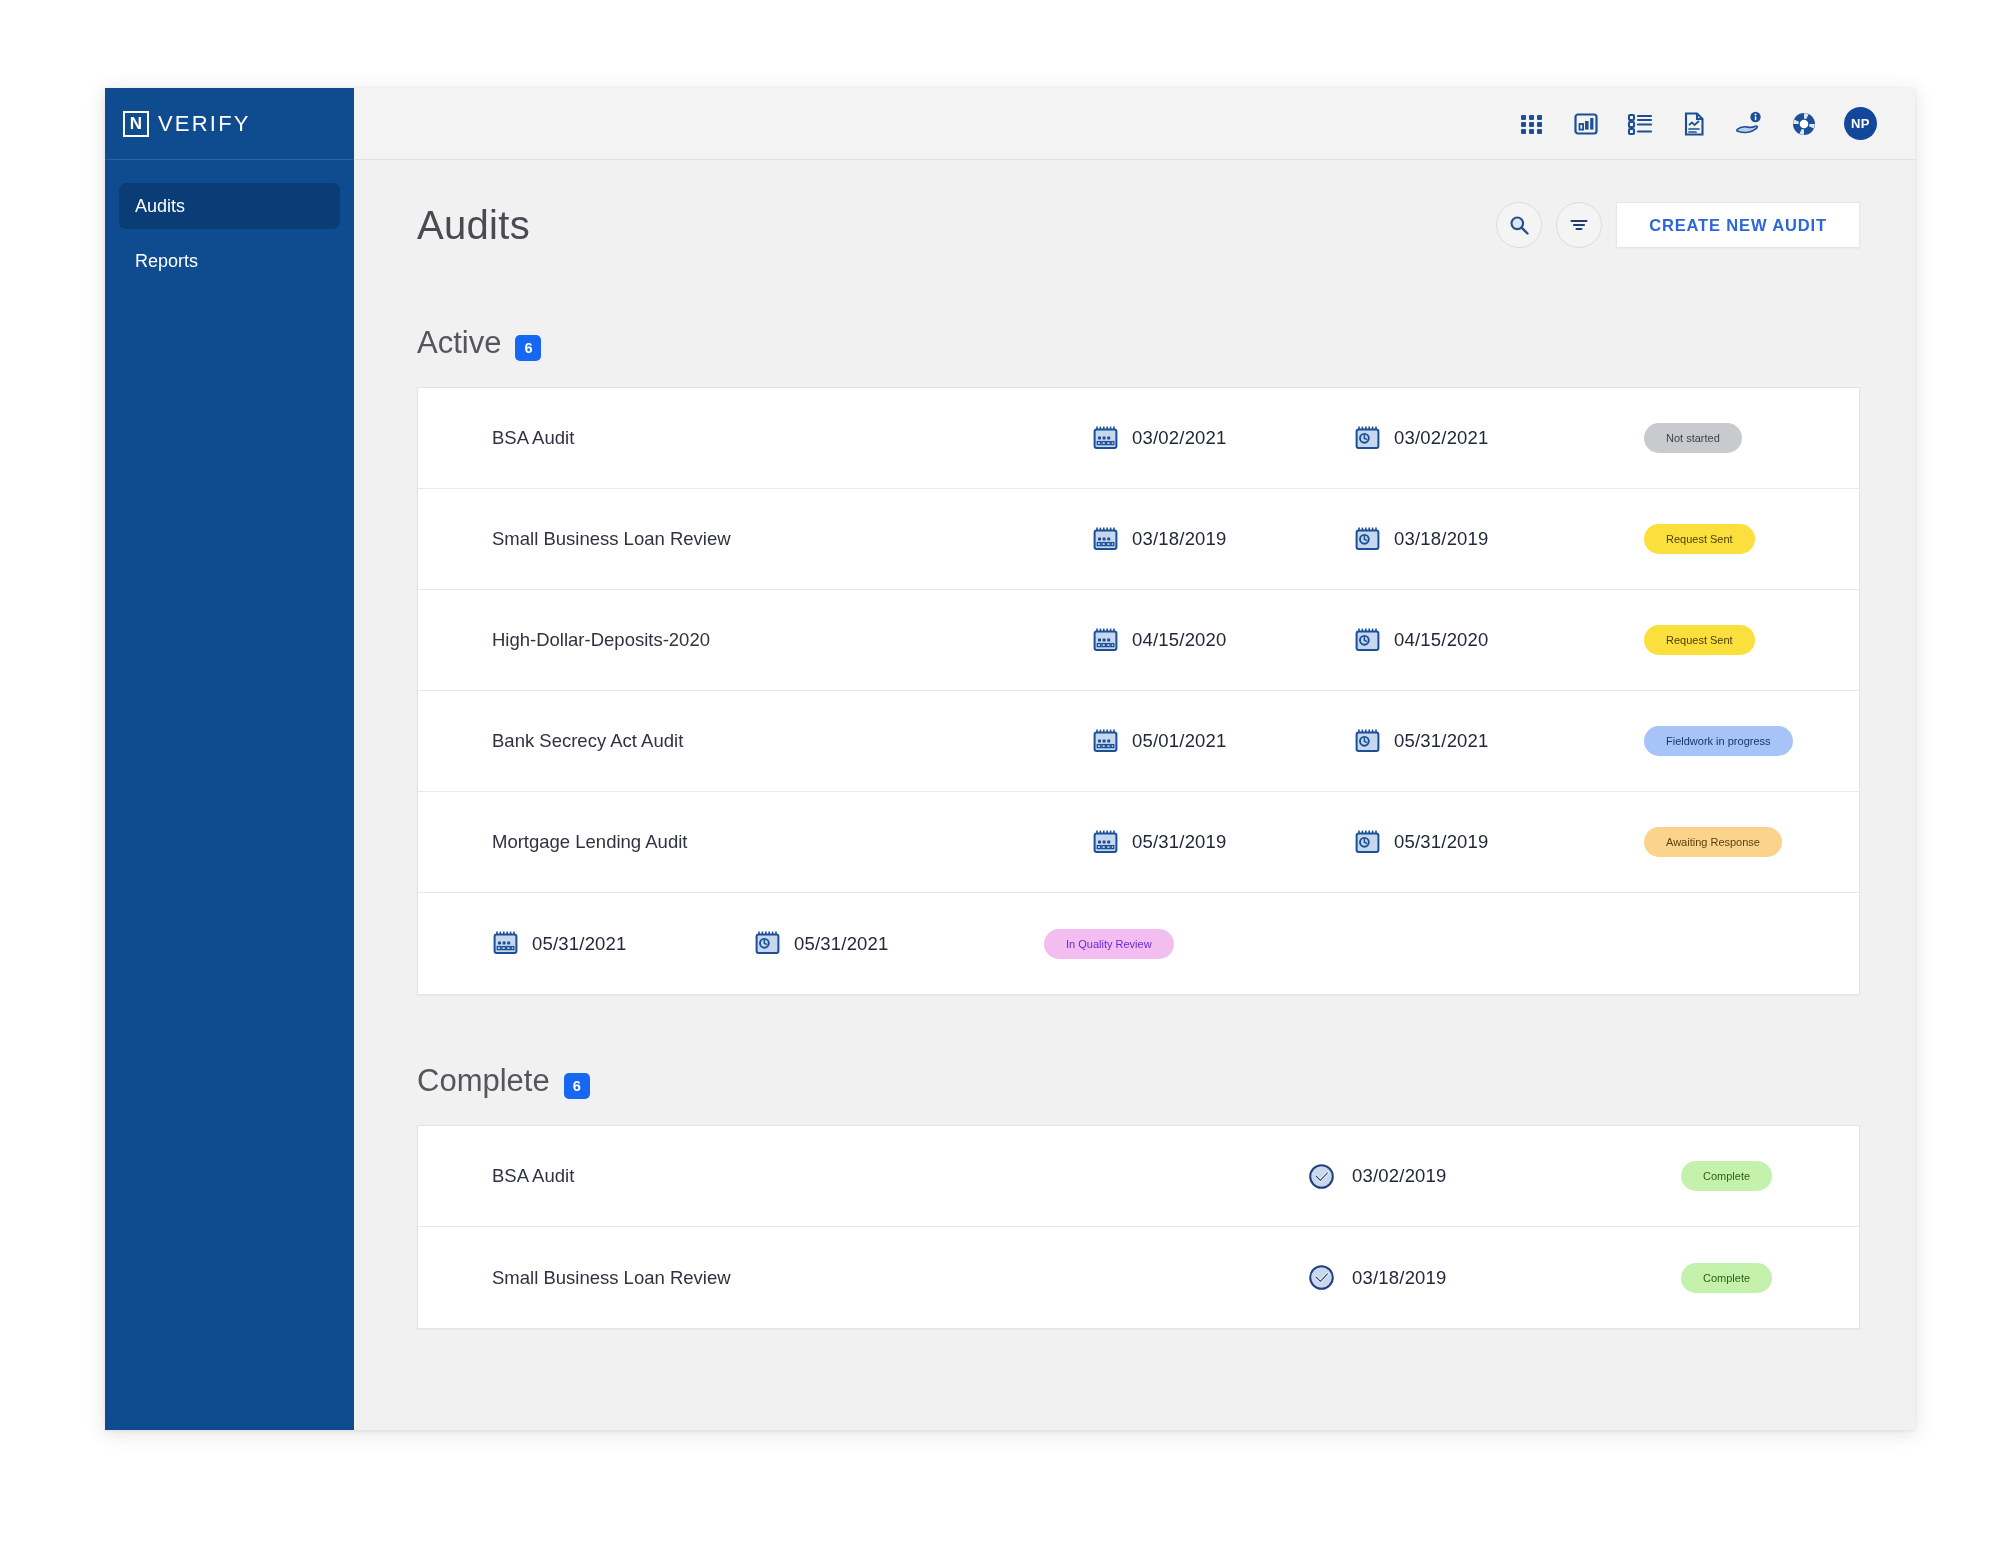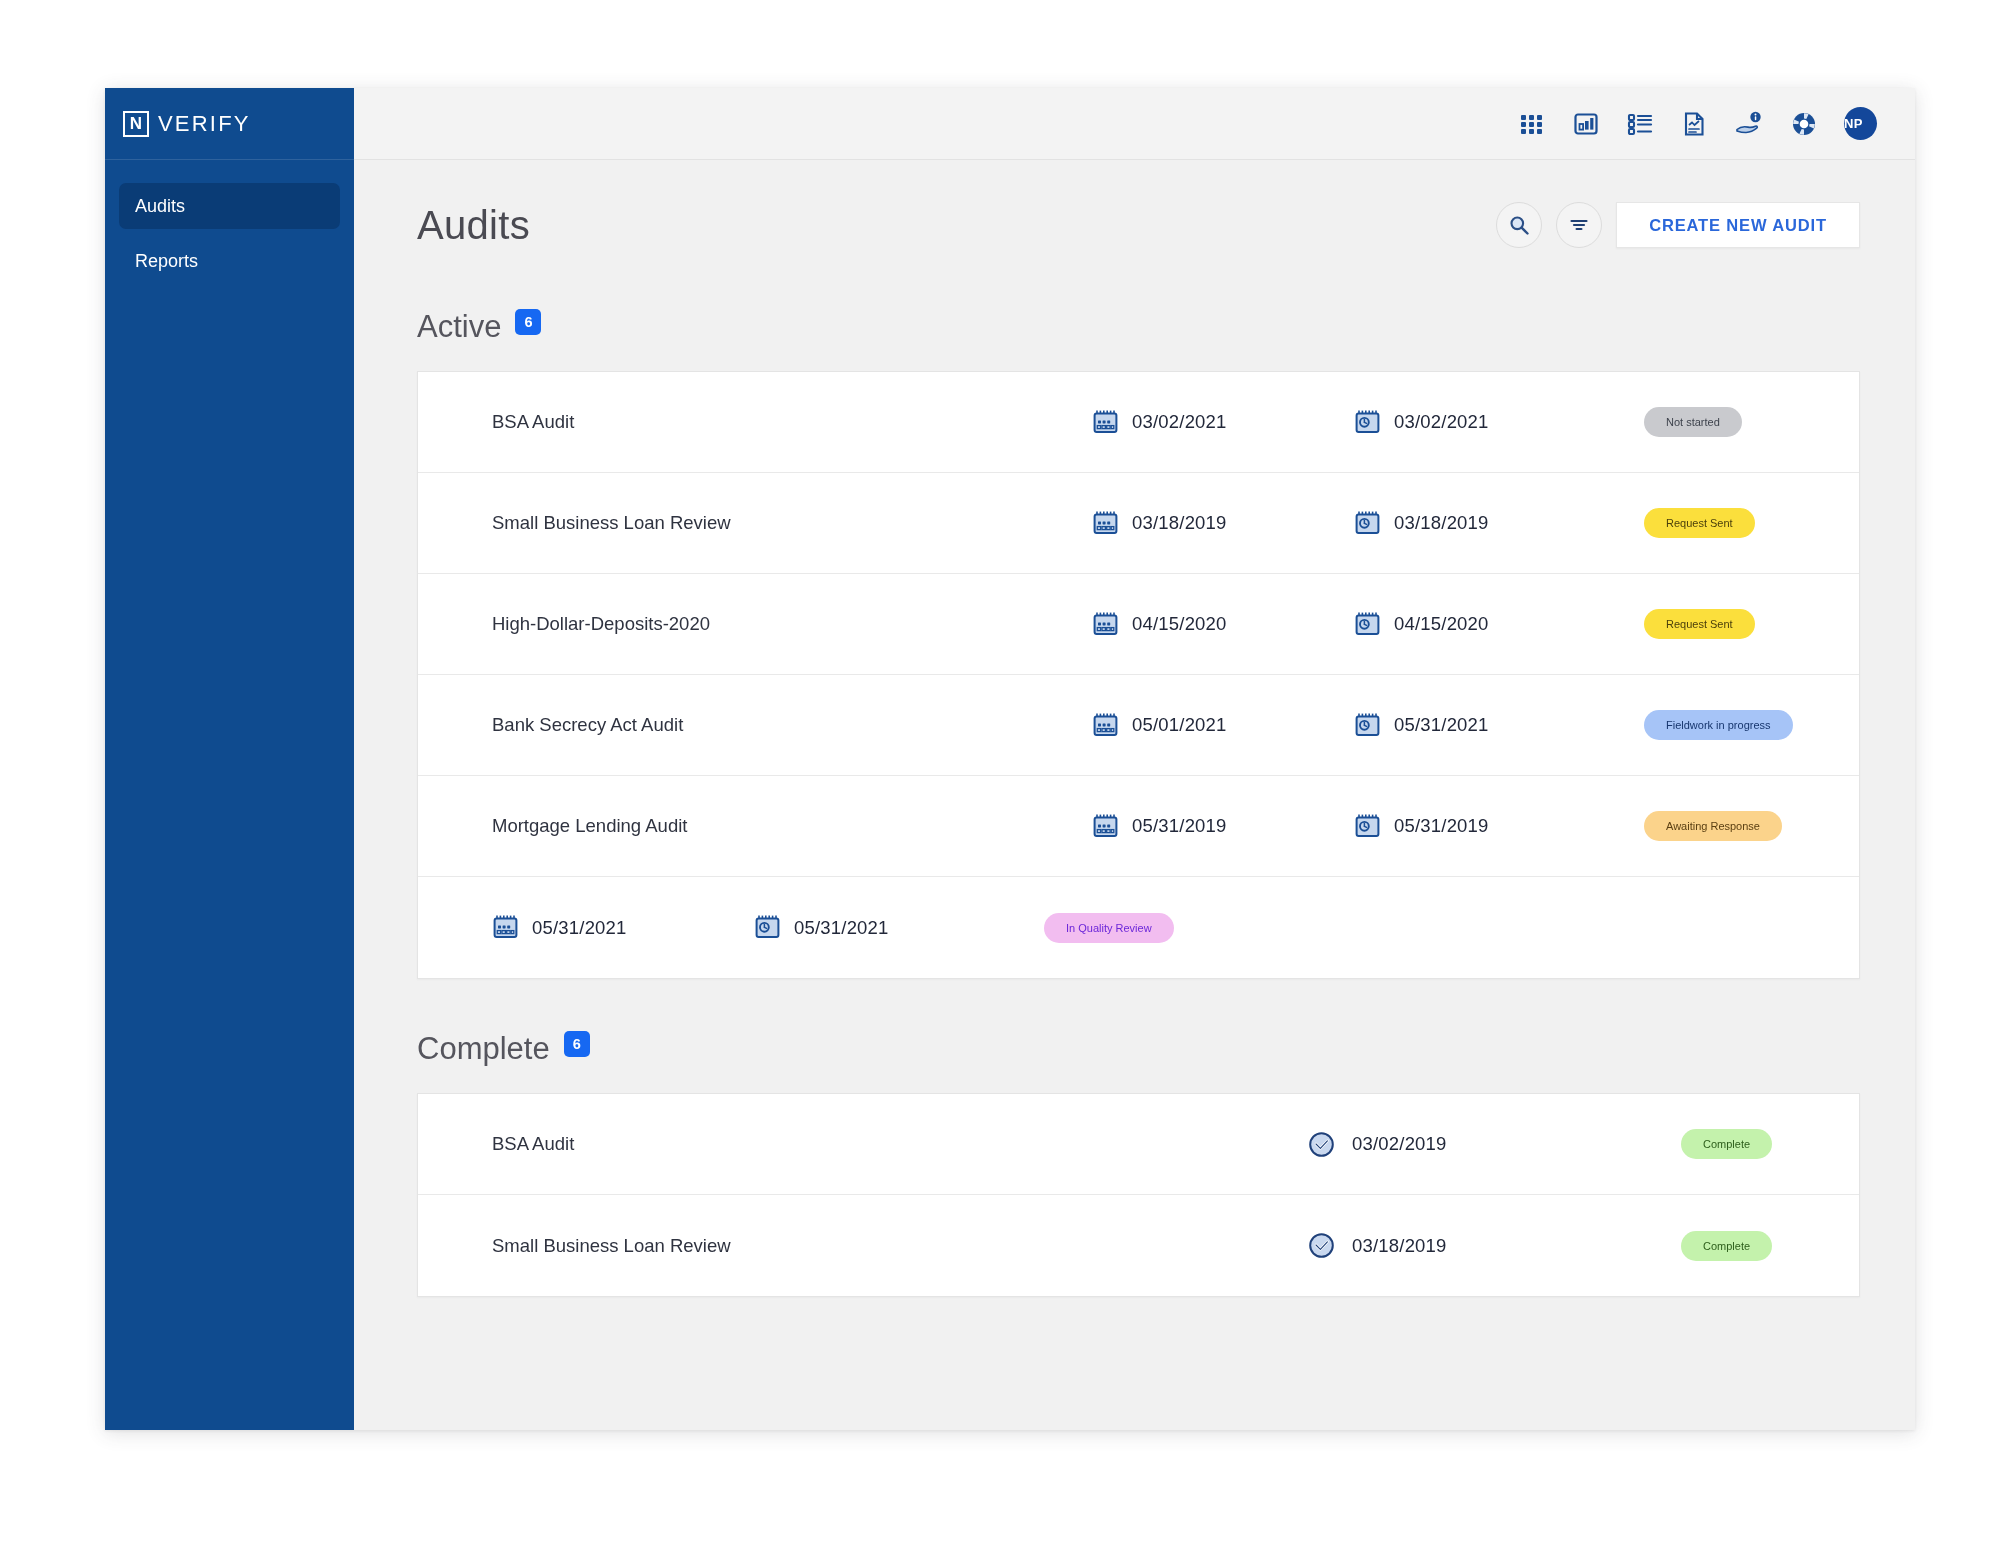--- a/index.html
+++ b/index.html
@@ -66,21 +66,21 @@
     background:#f3f3f3;
     border-bottom:1px solid #e2e2e2;
     display:flex; align-items:center; justify-content:flex-end;
     padding-right:38px;
   }
   .topbar-icons{ display:flex; align-items:center; gap:26px; }
   .ticon{ cursor:pointer; display:flex; align-items:center; justify-content:center; }
   .avatar{
     width:33px; height:33px; border-radius:50%;
     background:#13479a; color:#fff;
-    display:flex; align-items:center; justify-content:flex-start;
+    display:flex; align-items:center; justify-content:center;
     font-size:13px; font-weight:bold; letter-spacing:.4px;
     cursor:pointer;
   }
 
   
   .content{
     position:absolute; left:249px; top:72px;
     right:0; bottom:0;
     background:#f1f1f1;
     padding:33px 55px 0 63px;
@@ -105,22 +105,22 @@
     height:46px; min-width:244px;
     background:#ffffff; border:1px solid #e6e6e6;
     color:#2a67da; font-size:16.5px; font-weight:bold;
     letter-spacing:.85px;
     display:flex; align-items:center; justify-content:center;
     cursor:pointer;
     box-shadow:0 1px 2px rgba(0,0,0,.045);
   }
 
   .section-head{
-    display:flex; align-items:flex-start; gap:14px;
-    margin-top:52px; margin-bottom:26px;
+    display:flex; align-items:flex-end; gap:14px;
+    margin-top:68px; margin-bottom:26px;
   }
   .section-title{ font-size:31px; color:#55555d; font-weight:400; }
   .count-badge{
     background:#1668f2; color:#fff;
     border-radius:5px;
     min-width:26px; height:26px;
     padding:0 7px;
     display:flex; align-items:center; justify-content:center;
     font-size:14.5px; font-weight:bold;
   }

